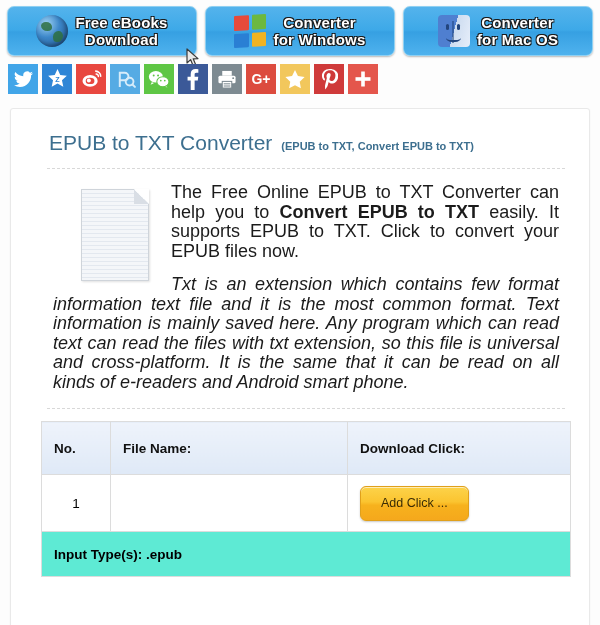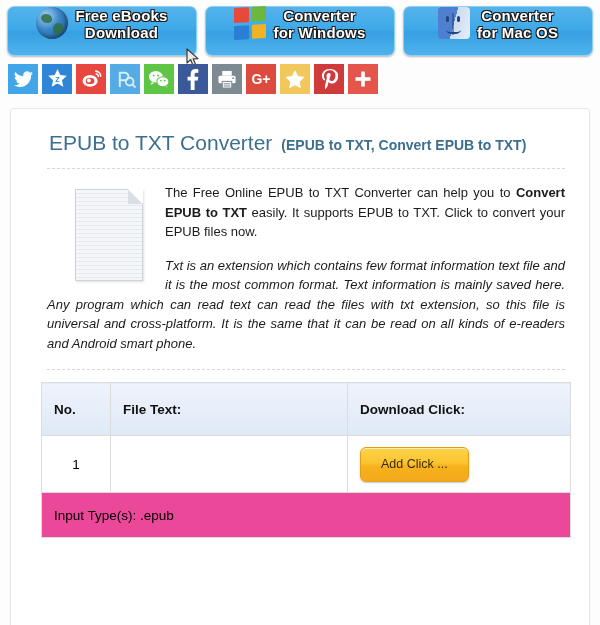--- a/index.html
+++ b/index.html
@@ -16,21 +16,21 @@
     padding:6px 7px 0 7px;
     box-sizing:border-box;
   }
   .banner-btn{
     flex:1 1 0;
     height:50px;
     border-radius:7px;
     background:linear-gradient(to bottom,#54b3ec 0%,#3da9e8 48%,#36a0e2 52%,#4fb2ee 100%);
     border:1px solid #8fd0f2;
     box-shadow:0 1px 2px rgba(0,0,0,.28);
-    display:flex;align-items:flex-start;justify-content:center;
+    display:flex;align-items:center;justify-content:center;
     gap:7px;
     position:relative;
     cursor:pointer;
     padding:0 4px;
     box-sizing:border-box;
   }
   .banner-label{
     color:#fff;
     font-size:15px;
     font-weight:bold;
@@ -119,33 +119,33 @@
     height:571px;
   }
   .page-title{
     font-size:21px;
     color:#3d6f8f;
     font-weight:normal;
     margin:0 0 4px 8px;
     display:flex;align-items:baseline;gap:9px;
   }
   .page-subtitle{
-    font-size:14px;
+    font-size:11px;
     font-weight:bold;
     color:#3d6f8f;
   }
   .divider{
     border:0;border-top:1px dashed #d8d8d8;
     margin:13px 6px 14px 6px;
   }
 
   
   .intro{
-    margin:0 6px;
-    font-size:13px;
+    margin:0 12px;
+    font-size:18px;
     line-height:19.5px;
     color:#1b1b1b;
     text-align:justify;
   }
   .doc-ico{
     float:left;
     width:66px;height:90px;
     margin:6px 22px 4px 28px;
     background:
       repeating-linear-gradient(to bottom,#f4f6f9 0px,#f4f6f9 3px,#e3e8ef 3px,#e3e8ef 4px);
@@ -191,23 +191,23 @@
   .col-file{width:212px;}
   .tbl tbody td{
     height:56px;
     padding:0 12px;
     background:#fff;
   }
   .tbl tbody td.cell-no{text-align:center;font-size:13.5px;}
   .tbl tfoot td{
     height:44px;
     padding:0 12px;
-    font-weight:normal;
+    font-weight:bold;
     font-size:13.5px;
-    background:#ec4899;
+    background:#5eead4;
   }
   .add-btn{
     display:inline-block;
     padding:9px 20px 10px 20px;
     border-radius:6px;
     background:linear-gradient(to bottom,#fcd34a 0%,#fbc430 45%,#f7b21d 55%,#f5a81c 100%);
     border:1px solid #e0a01b;
     box-shadow:0 1px 2px rgba(0,0,0,.22),inset 0 1px 0 rgba(255,255,255,.6);
     font-size:12.5px;
     color:#3a2c05;
@@ -358,21 +358,21 @@
   </div>
 
   <div style="clear:both"></div>
 
   <hr class="divider" style="margin-top:16px;margin-bottom:12px;">
 
   <table class="tbl">
     <thead>
       <tr>
         <th class="col-no">No.</th>
-        <th class="col-file">File Text:</th>
+        <th class="col-file">File Name:</th>
         <th>Download Click:</th>
       </tr>
     </thead>
     <tbody>
       <tr>
         <td class="cell-no">1</td>
         <td></td>
         <td>
           <span class="add-btn">Add Click ...</span>
         </td>

